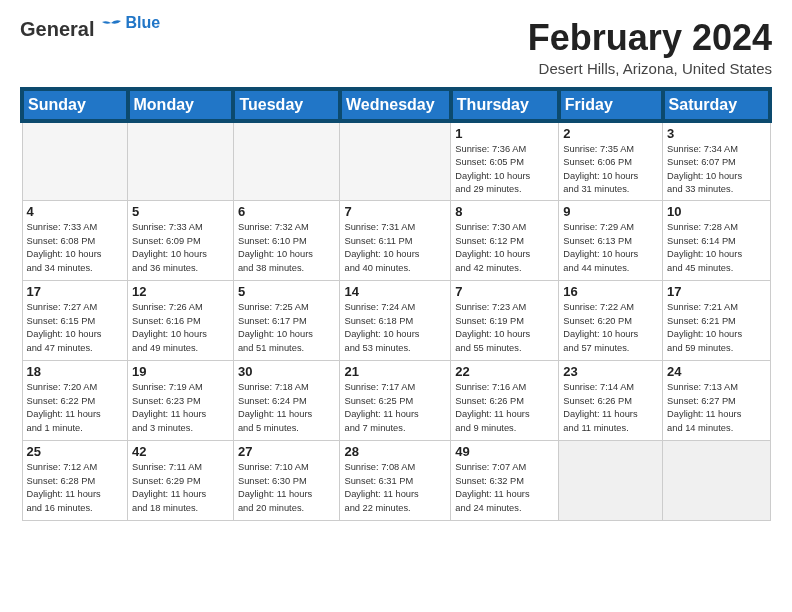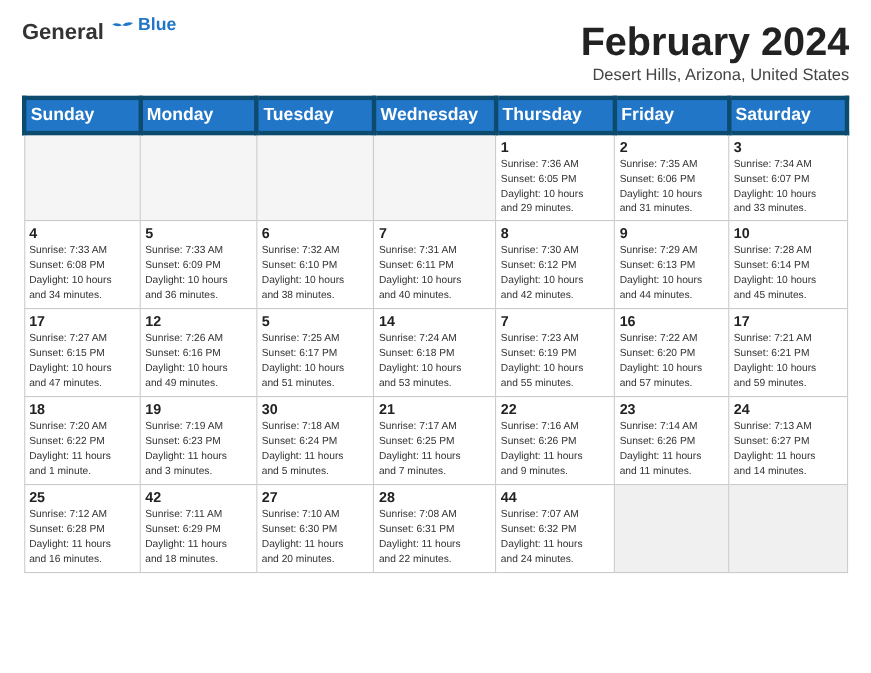--- a/index.html
+++ b/index.html
@@ -242,21 +242,21 @@
           </td>
           <td>
             <div class="day-number">27</div>
             <div class="day-info">Sunrise: 7:10 AM<br>Sunset: 6:30 PM<br>Daylight: 11 hours<br>and 20 minutes.</div>
           </td>
           <td>
             <div class="day-number">28</div>
             <div class="day-info">Sunrise: 7:08 AM<br>Sunset: 6:31 PM<br>Daylight: 11 hours<br>and 22 minutes.</div>
           </td>
           <td>
-            <div class="day-number">44</div>
+            <div class="day-number">49</div>
             <div class="day-info">Sunrise: 7:07 AM<br>Sunset: 6:32 PM<br>Daylight: 11 hours<br>and 24 minutes.</div>
           </td>
           <td class="shaded"></td>
           <td class="shaded"></td>
         </tr>
       </tbody>
   </table>
 </div>
 
 </body></html>

